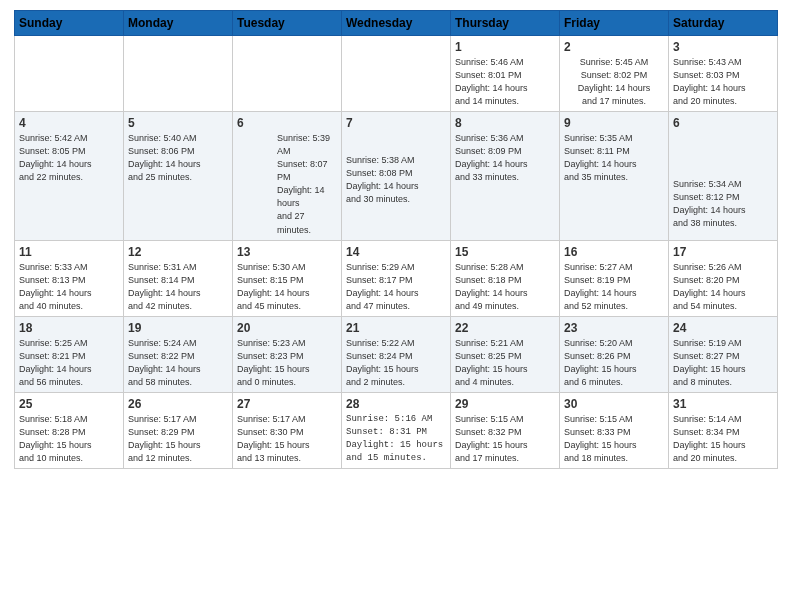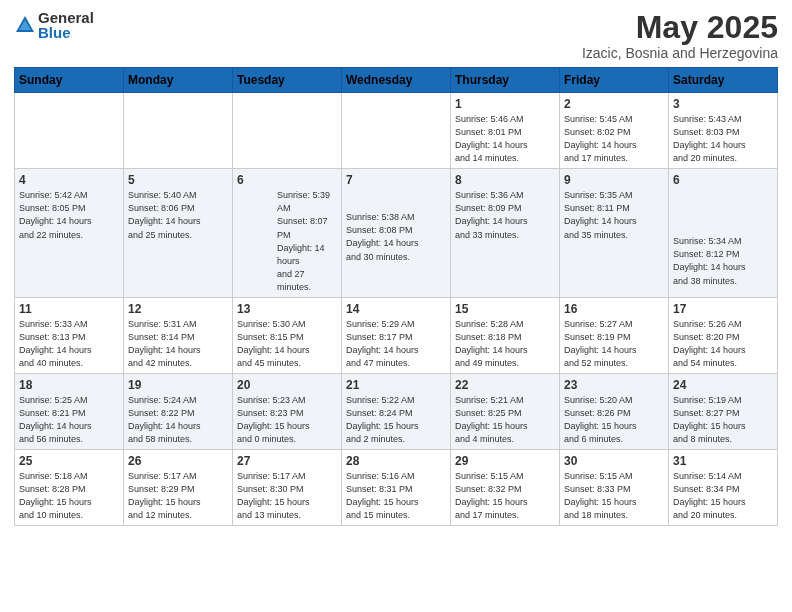--- a/index.html
+++ b/index.html
@@ -100,36 +100,20 @@
       color: #333;
     }
     .empty-cell {
       background: #fff !important;
     }
   </style>
 </head>
 <body>
 
 <div class="page">
-  <div class="header">
-    <div class="logo">
-      <svg class="logo-icon" viewBox="0 0 22 22">
-        <polygon points="11,2 20,18 2,18" fill="#1a6bb5"></polygon>
-        <polygon points="11,6 17,16 5,16" fill="#5ab0e8" opacity="0.7"></polygon>
-      </svg>
-      <div class="logo-text">
-        <span class="logo-general">General</span>
-        <span class="logo-blue">Blue</span>
-      </div>
-    </div>
-    <div class="title-block">
-      <div class="month-title">May 2025</div>
-      <div class="location">Izacic, Bosnia and Herzegovina</div>
-    </div>
-  </div>
 
   <table class="calendar">
     <thead>
       <tr>
       <th>Sunday</th>
           <th>Monday</th>
           <th>Tuesday</th>
           <th>Wednesday</th>
           <th>Thursday</th>
           <th>Friday</th>
@@ -144,21 +128,21 @@
           <td class="empty-cell"></td>
           <td>
             <span class="day-num">1</span>
             <div class="day-detail" style="white-space: pre-line;">Sunrise: 5:46 AM
 Sunset: 8:01 PM
 Daylight: 14 hours
 and 14 minutes.</div>
           </td>
           <td>
             <span class="day-num">2</span>
-            <div class="day-detail" style="white-space: pre-line;">Sunrise: 5:45 AM
+            <div class="day-detail" style="white-space: pre-line; text-align: center;">Sunrise: 5:45 AM
 Sunset: 8:02 PM
 Daylight: 14 hours
 and 17 minutes.</div>
           </td>
           <td>
             <span class="day-num">3</span>
             <div class="day-detail" style="white-space: pre-line;">Sunrise: 5:43 AM
 Sunset: 8:03 PM
 Daylight: 14 hours
 and 20 minutes.</div>
@@ -334,21 +318,21 @@
           </td>
           <td>
             <span class="day-num">27</span>
             <div class="day-detail" style="white-space: pre-line;">Sunrise: 5:17 AM
 Sunset: 8:30 PM
 Daylight: 15 hours
 and 13 minutes.</div>
           </td>
           <td>
             <span class="day-num">28</span>
-            <div class="day-detail" style="white-space: pre-line;">Sunrise: 5:16 AM
+            <div class="day-detail" style="white-space: pre-line; font-family: Liberation Mono, monospace;">Sunrise: 5:16 AM
 Sunset: 8:31 PM
 Daylight: 15 hours
 and 15 minutes.</div>
           </td>
           <td>
             <span class="day-num">29</span>
             <div class="day-detail" style="white-space: pre-line;">Sunrise: 5:15 AM
 Sunset: 8:32 PM
 Daylight: 15 hours
 and 17 minutes.</div>

